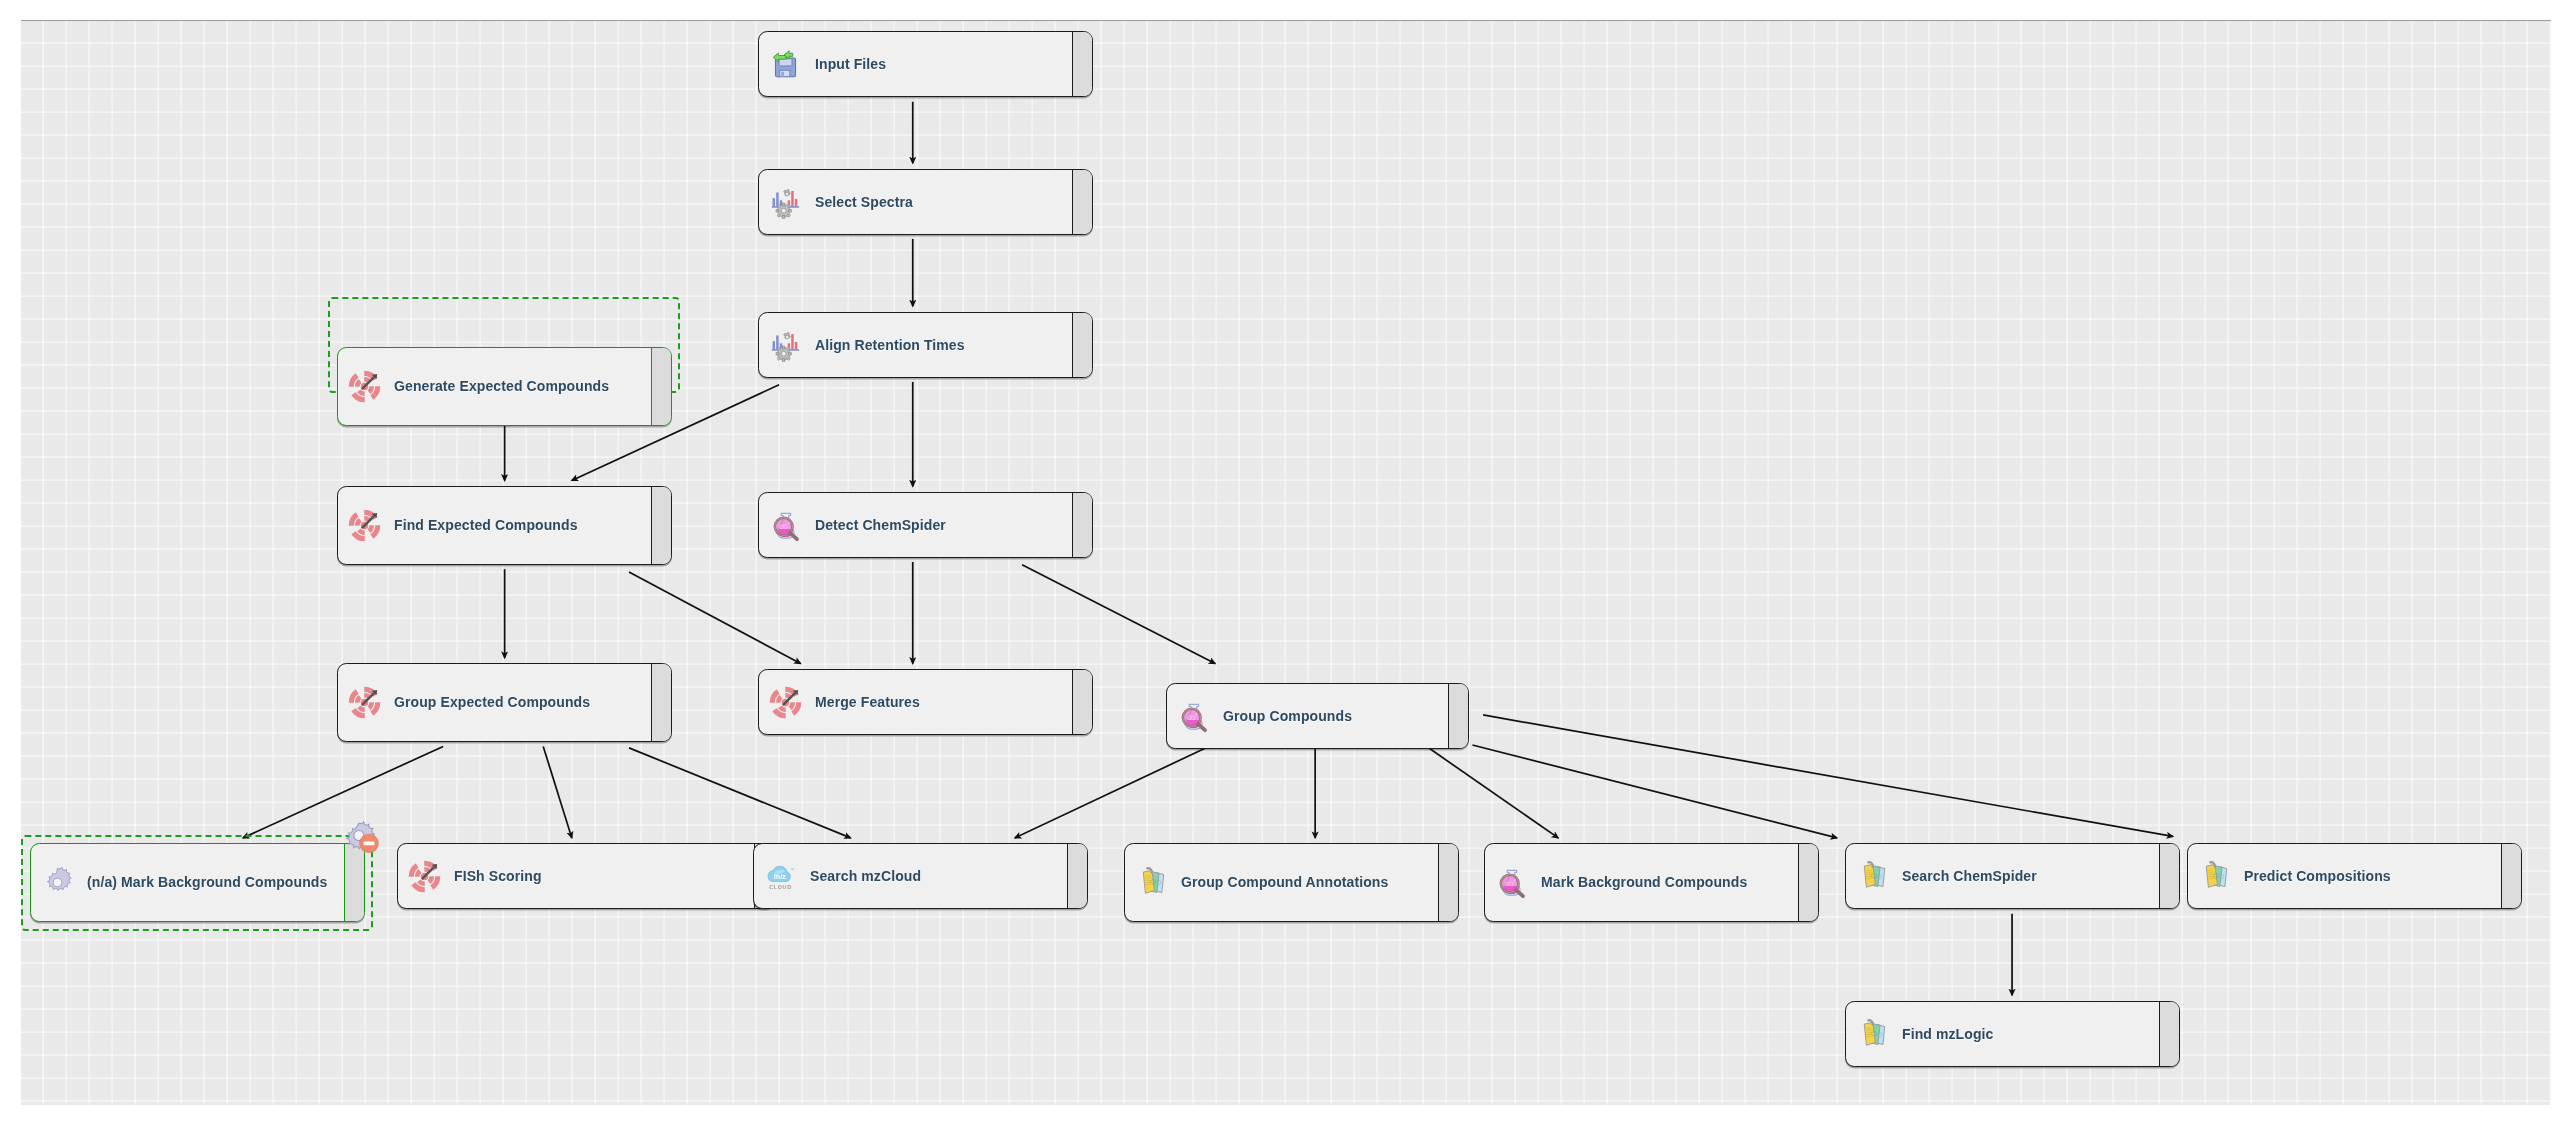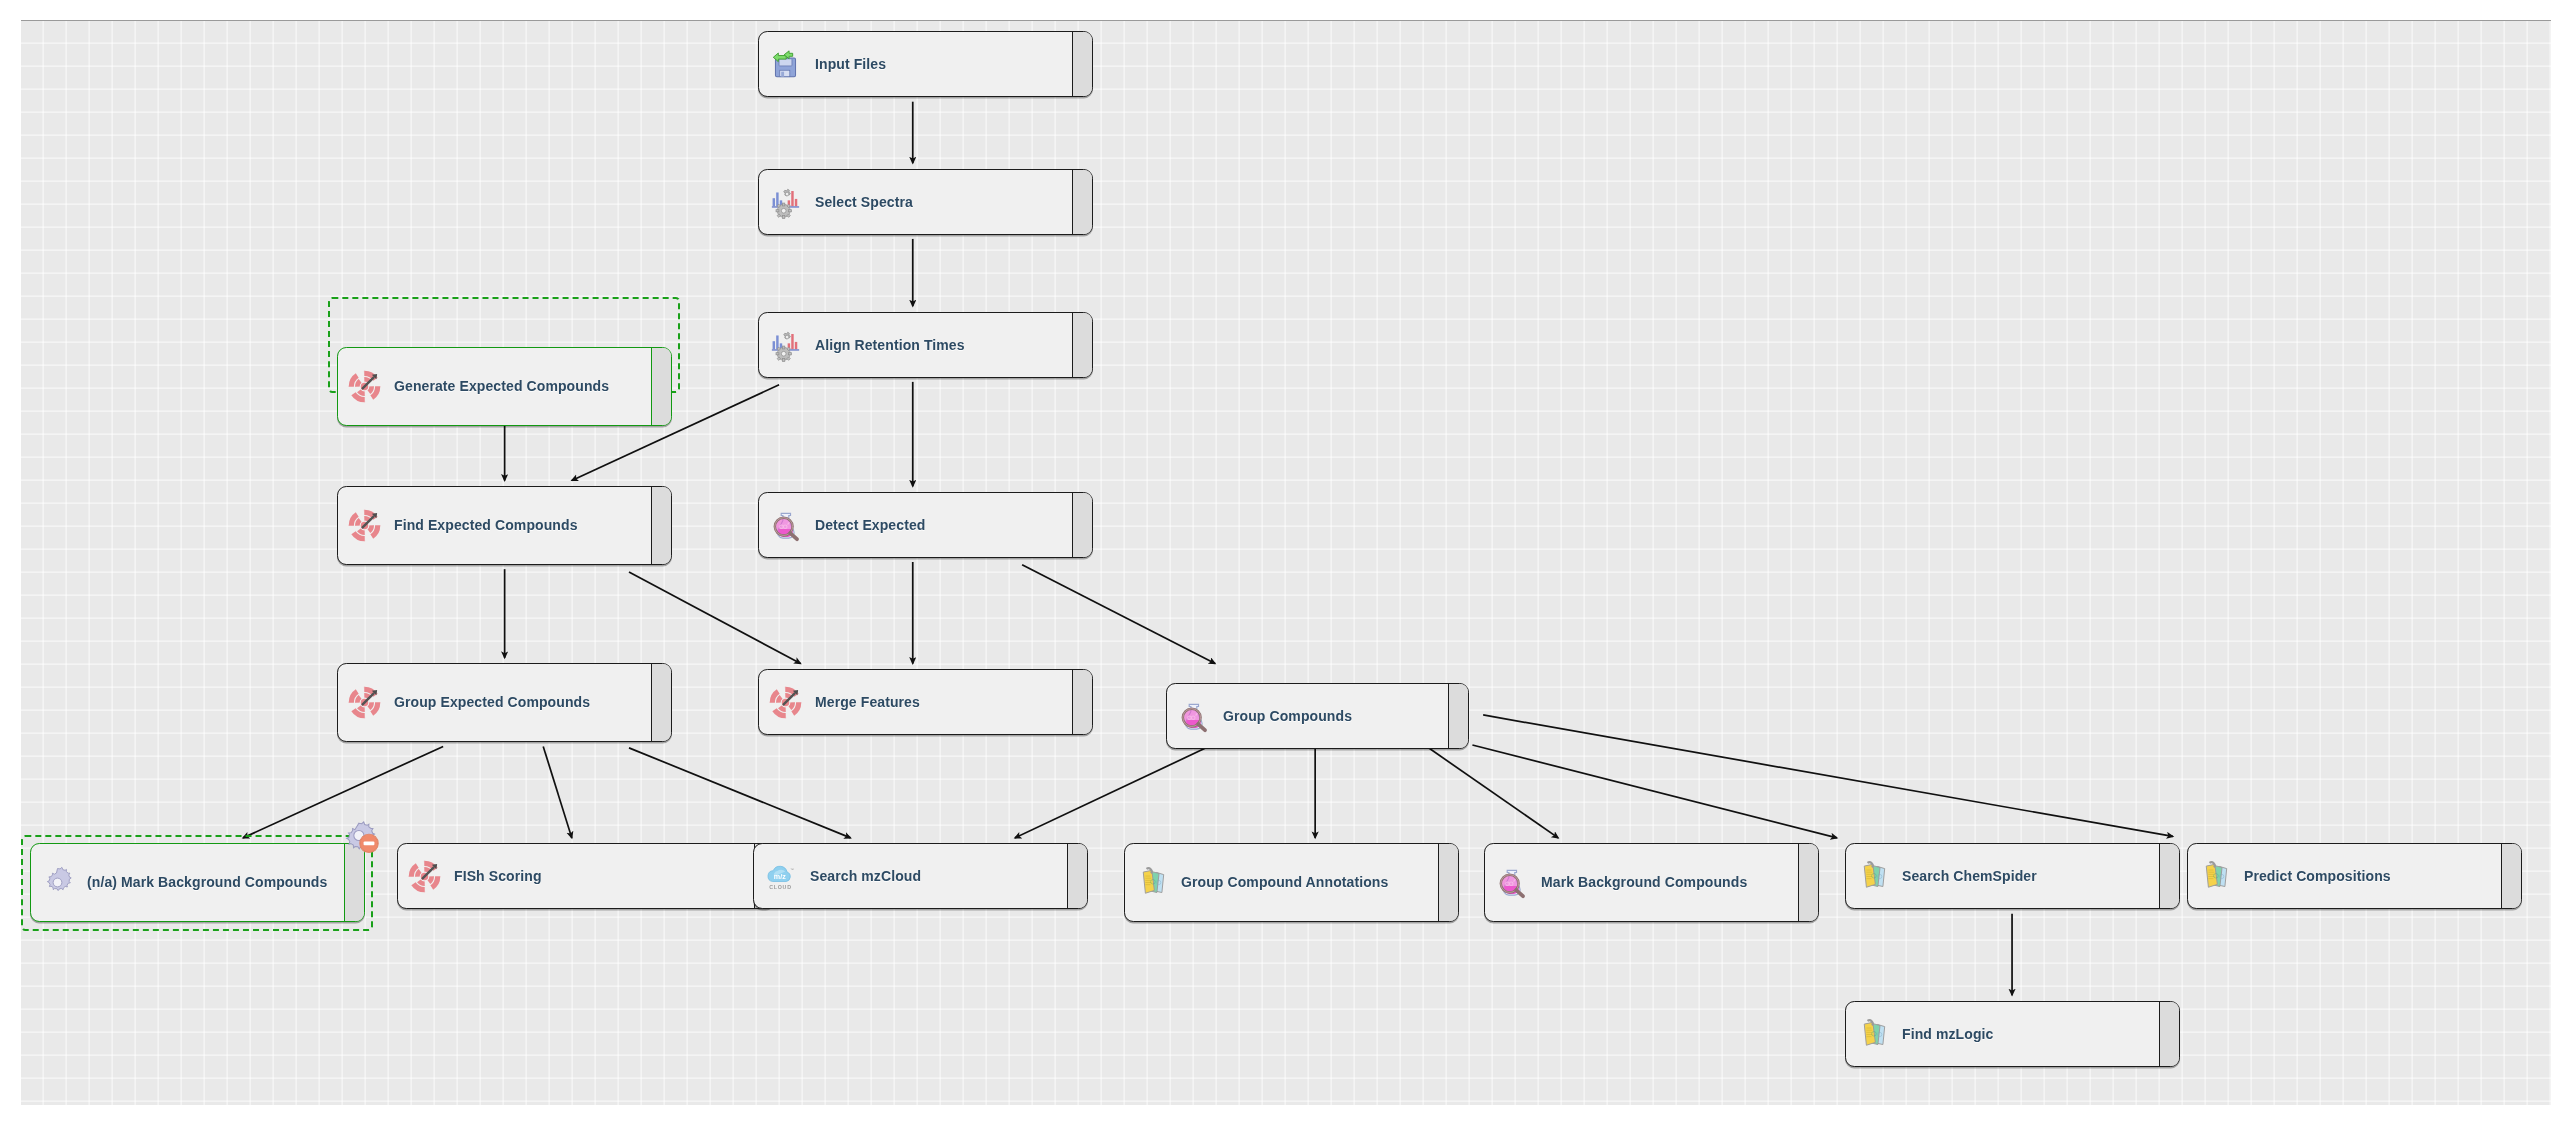--- a/index.html
+++ b/index.html
@@ -225,21 +225,21 @@
           <circle cx="20.5" cy="24.5" r="12.4" fill="#f05fd0" fill-opacity=".62" stroke="#8d7071" stroke-width="3.4"></circle>
           <circle cx="20.5" cy="24.5" r="12.4" fill="none" stroke="#c9a5a6" stroke-width="1.1"></circle>
           <g stroke="#f7b7e7" stroke-width="1.5" fill="none">
             <circle cx="17.3" cy="24.8" r="2.5"></circle>
             <circle cx="22.6" cy="24.8" r="2.5"></circle>
             <path d="M25.8 21.6 l2.4-2.4 M27 19.2 h2 M27 19.2 v2"></path>
           </g>
           <line x1="29.6" y1="33.6" x2="39" y2="42" stroke="#8d7071" stroke-width="5.4" stroke-linecap="round"></line>
         </svg>
       </span>
-      <span class="lbl">Detect Expected</span>
+      <span class="lbl">Detect ChemSpider</span>
       <span class="tab"></span>
     </div>
     <div class="node" style="left: 337px; top: 663px; width: 335px; height: 79px;">
       <span class="ico">
         <svg xmlns="http://www.w3.org/2000/svg" viewBox="0 0 46 46" class="icosvg">
           <g fill="none" stroke="#e8868c" stroke-width="7.2">
             <path d="M23 4.6 A18.4 18.4 0 0 1 41.4 23" stroke-dasharray="18 10"></path>
             <path d="M41.4 23 A18.4 18.4 0 0 1 23 41.4" stroke-dasharray="18 10"></path>
             <path d="M23 41.4 A18.4 18.4 0 0 1 4.6 23" stroke-dasharray="18 10"></path>
             <path d="M4.6 23 A18.4 18.4 0 0 1 23 4.6" stroke-dasharray="18 10"></path>

